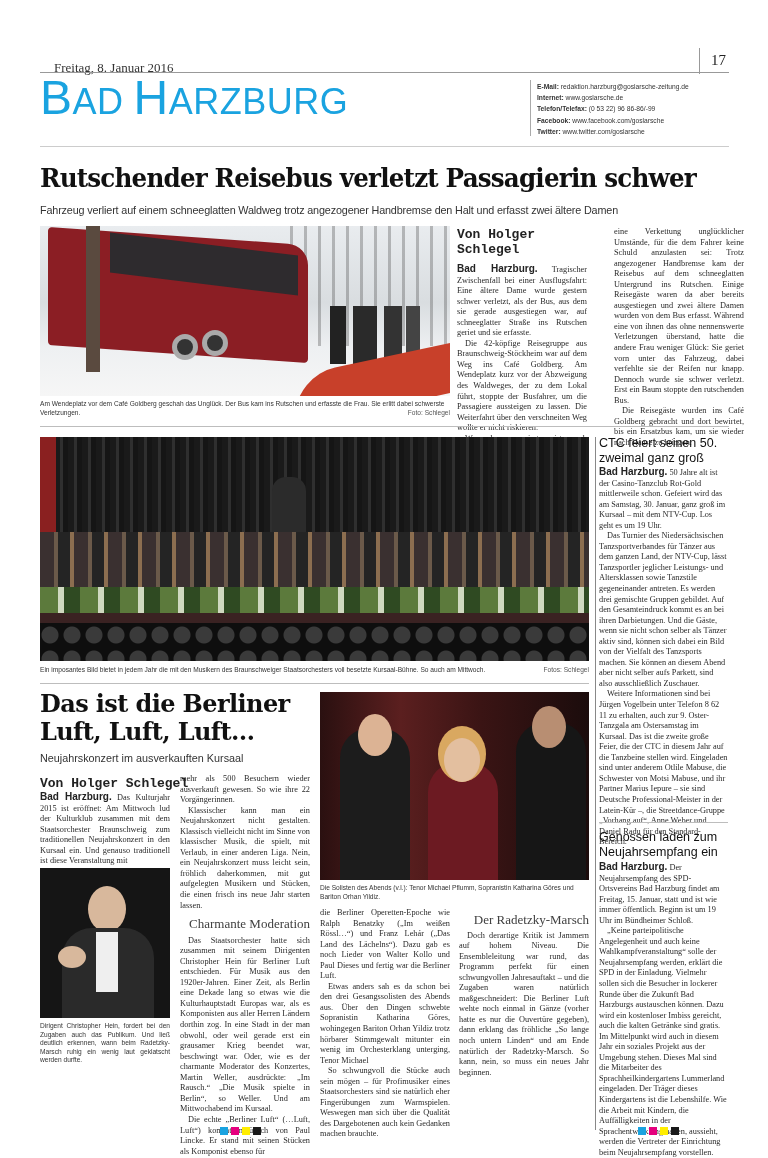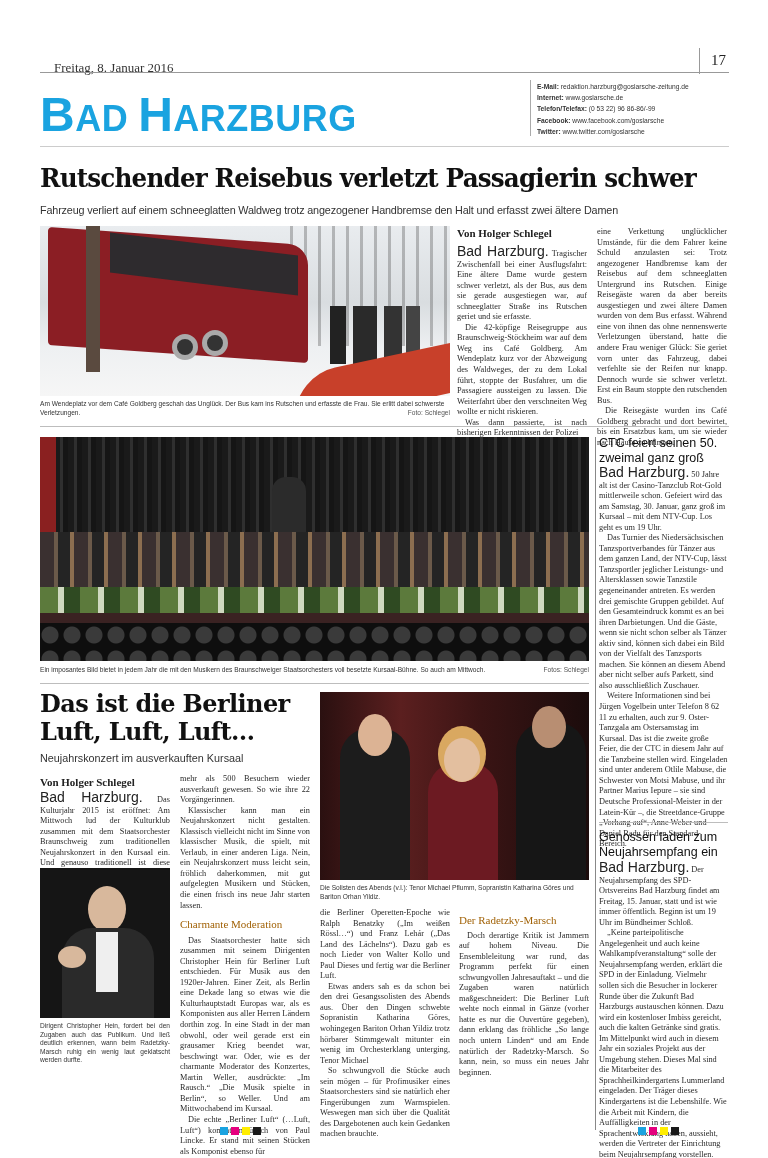--- a/index.html
+++ b/index.html
@@ -3,39 +3,39 @@
 <meta charset="utf-8">
 <style>
 *{box-sizing:border-box;margin:0;padding:0}
 html,body{width:768px;height:1158px;background:#fff;overflow:hidden}
 body{position:relative;font-family:"DejaVu Serif",serif;color:#222}
 .abs{position:absolute}
 .sans{font-family:"Liberation Sans",sans-serif}
 .body{font-family:"Liberation Serif",serif;font-size:8.3px;line-height:10.55px;color:#2a2a2a;text-align:justify;hyphens:auto}
 .body p{text-indent:0}
 .body p+p{text-indent:8px}
-.lead{font-family:"Liberation Sans",sans-serif;font-weight:normal;font-size:14px;color:#222}
+.lead{font-family:"Liberation Sans",sans-serif;font-weight:bold;font-size:10px;color:#222}
 .caption{font-family:"Liberation Sans",sans-serif;font-size:6.6px;line-height:8.6px;color:#333}
 .credit{float:right;color:#555}
-.byline{font-family:Liberation Serif, serif;font-weight:bold;font-size:11px;color:#222}
+.byline{font-family:Liberation Mono, monospace;font-weight:bold;font-size:13px;color:#222}
 .rule{position:absolute;background:#bdbdbd}
-.sub{font-family:"Liberation Serif",serif;font-size:11px;text-align:left;color:#a16207}
+.sub{font-family:"Liberation Serif",serif;font-size:13px;text-align:right;color:#404040}
 .sidehead{font-family:"Liberation Sans",sans-serif;font-weight:normal;font-size:12.5px;line-height:14.5px;color:#111}
 .photo{position:absolute;overflow:hidden}
 .swatch{display:inline-block;width:8px;height:8px;margin-right:3px}
 </style>
 </head>
 <body>
 
 <div class="abs sans" style="left:54px;top:60px;font-family:'Liberation Serif',serif;font-size:13px;color:#333">Freitag, 8. Januar 2016</div>
 <div class="rule" style="left:699px;top:48px;width:1px;height:26px;background:#999"></div>
 <div class="abs" style="left:711px;top:52px;font-family:'Liberation Serif',serif;font-size:15px;color:#222">17</div>
 <div class="rule" style="left:40px;top:72px;width:689px;height:1px;background:#999"></div>
 
-<div class="abs sans" style="left:40px;top:96px;color:#1aa3e0;font-weight:bold;letter-spacing:0.5px;line-height:37px">
+<div class="abs sans" style="left:40px;top:72px;color:#1aa3e0;font-weight:normal;letter-spacing:0.5px;line-height:52px">
   <span style="font-size:48px">B</span><span style="font-size:36px">AD</span><span style="display:inline-block;width:10px"></span><span style="font-size:48px">H</span><span style="font-size:36px">ARZBURG</span>
 </div>
 
 <div class="rule" style="left:530px;top:80px;width:1px;height:56px;background:#aaa"></div>
 <div class="abs sans" style="left:537px;top:81px;font-size:6.7px;line-height:11.2px;color:#333">
   <div><b>E-Mail:</b> <span>redaktion.harzburg@goslarsche-zeitung.de</span></div>
   <div><b>Internet:</b> <span>www.goslarsche.de</span></div>
   <div><b>Telefon/Telefax:</b> <span>(0 53 22) 96 86-86/-99</span></div>
   <div><b>Facebook:</b> <span>www.facebook.com/goslarsche</span></div>
   <div><b>Twitter:</b> <span>www.twitter.com/goslarsche</span></div>
@@ -61,21 +61,21 @@
 </div>
 
 <div class="abs" style="left:457px;top:227px;width:130px">
   <div class="byline" style="margin-bottom:7px">Von Holger Schlegel</div>
   <div class="body">
     <p><span class="lead">Bad Harzburg.</span> <span>Tragischer Zwischenfall bei einer Ausflugsfahrt: Eine ältere Dame wurde gestern schwer verletzt, als der Bus, aus dem sie gerade ausgestiegen war, auf schneeglatter Straße ins Rutschen geriet und sie erfasste.</span></p>
     <p>Die 42-köpfige Reisegruppe aus Braunschweig-Stöckheim war auf dem Weg ins Café Goldberg. Am Wendeplatz kurz vor der Abzweigung des Waldweges, der zu dem Lokal führt, stoppte der Busfahrer, um die Passagiere aussteigen zu lassen. Die Weiterfahrt über den verschneiten Weg wollte er nicht riskieren.</p>
     <p>Was dann passierte, ist nach bisherigen Erkenntnissen der Polizei</p>
   </div>
 </div>
-<div class="abs body" style="left:597px;top:227px;width:130px">
+<div class="abs body" style="left:614px;top:227px;width:130px">
   <p>eine Verkettung unglücklicher Umstände, für die dem Fahrer keine Schuld anzulasten sei: Trotz angezogener Handbremse kam der Reisebus auf dem schneeglatten Untergrund ins Rutschen. Einige Reisegäste waren da aber bereits ausgestiegen und zwei ältere Damen wurden von dem Bus erfasst. Während eine von ihnen das ohne nennenswerte Verletzungen überstand, hatte die andere Frau weniger Glück: Sie geriet vorn unter das Fahrzeug, dabei verfehlte sie der Reifen nur knapp. Dennoch wurde sie schwer verletzt. Erst ein Baum stoppte den rutschenden Bus.</p>
   <p>Die Reisegäste wurden ins Café Goldberg gebracht und dort bewirtet, bis ein Ersatzbus kam, um sie wieder nach Hause zu bringen.</p>
 </div>
 <div class="rule" style="left:40px;top:426px;width:689px;height:1px"></div>
 
 <div class="photo" style="left:40px;top:437px;width:549px;height:224px;background:#111">
   <div style="position:absolute;left:0;top:0;width:549px;height:150px;background:repeating-linear-gradient(90deg,#1a1a1a 0 6px,#2f2f2f 6px 9px,#151515 9px 14px)"></div>
   <div style="position:absolute;left:0;top:0;width:16px;height:120px;background:#8a2020"></div>
   <div style="position:absolute;left:232px;top:40px;width:34px;height:100px;background:#2b2b2b;border-radius:14px 14px 2px 2px"></div>
   <div style="position:absolute;left:0;top:95px;width:549px;height:60px;background:repeating-linear-gradient(90deg,#3a3030 0 14px,#6b5a4a 14px 18px,#242424 18px 30px,#8c6e50 30px 34px)"></div>

